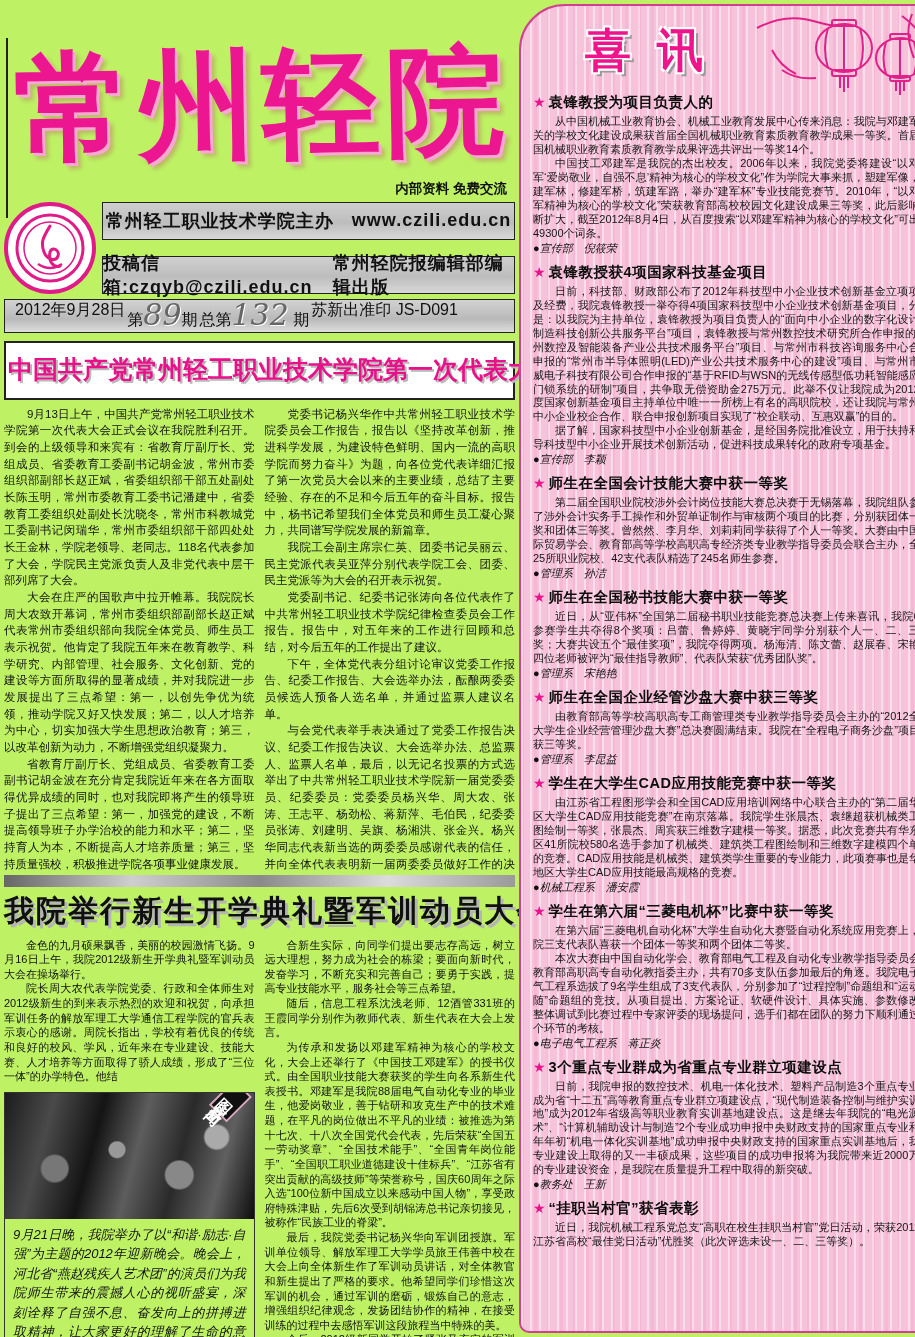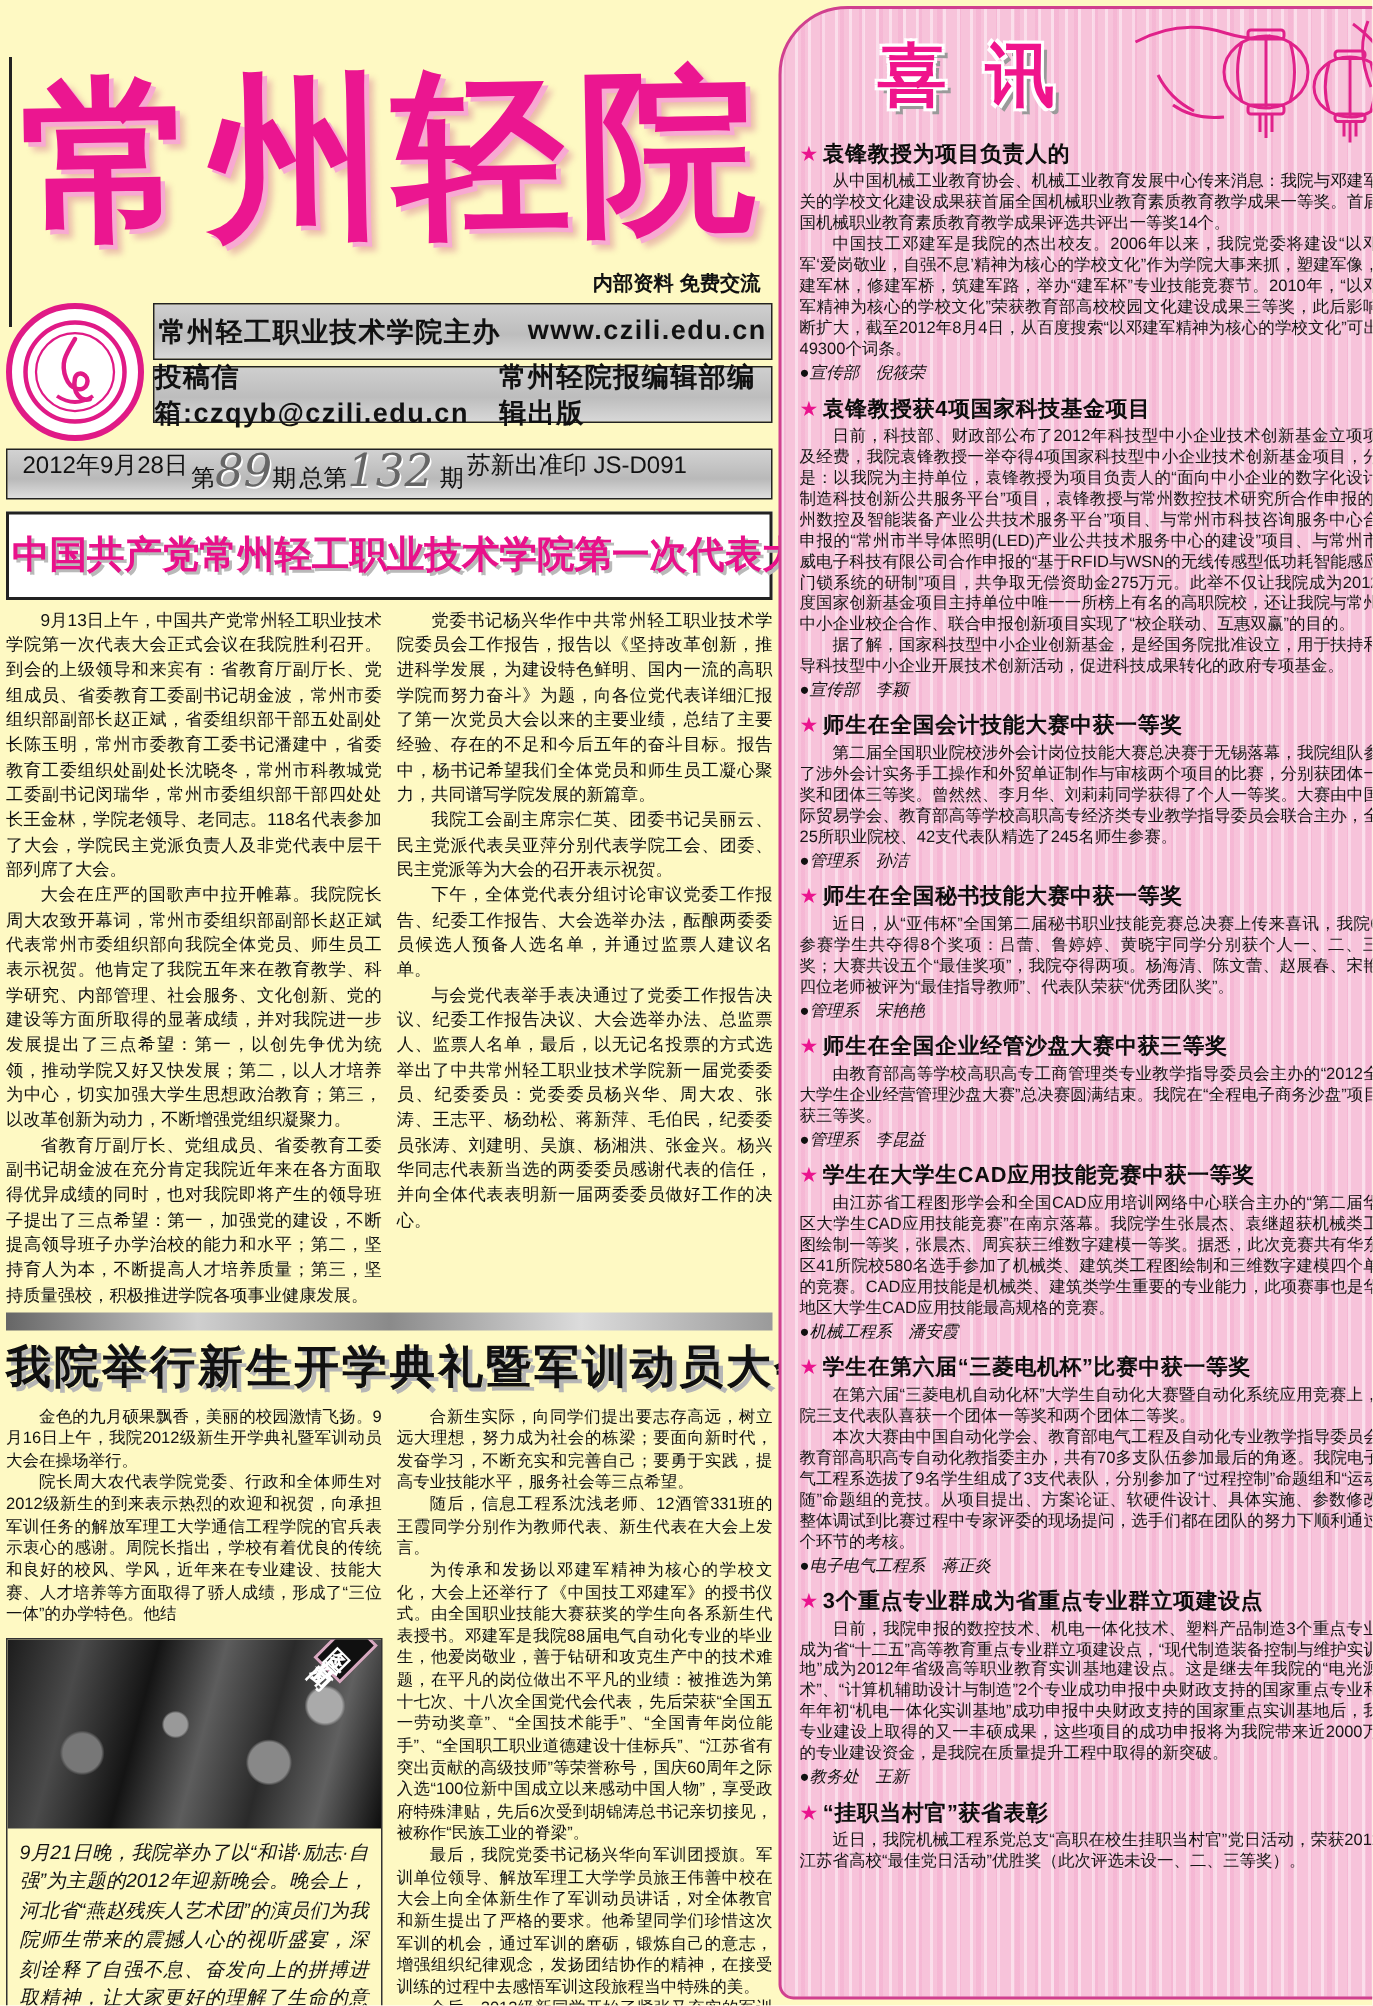--- a/index.html
+++ b/index.html
@@ -1,28 +1,28 @@
 <!DOCTYPE html>
 <html><head>
 <meta charset="utf-8">
 <style>
   html,body{margin:0;padding:0;background:#fff;}
-  .page{position:relative;width:915px;height:1337px;background:#fef9c3;overflow:hidden;
+  .page{position:relative;width:915px;height:1337px;background:#bef264;overflow:hidden;
         font-family:"Liberation Sans","DejaVu Sans",sans-serif;color:#111;}
   
   .left-col{position:absolute;left:4px;top:0;width:511px;}
   .mast-rule{position:absolute;left:2px;top:38px;width:2px;height:180px;background:#222;}
   .mast-title{margin:30px 0 0 10px;font-family:"DejaVu Serif",serif;font-weight:bold;
       font-size:118px;line-height:1.25;color:#eb1690;letter-spacing:6px;white-space:nowrap;
       text-shadow:3px 3px 0 #f8a9d2, 6px 6px 4px rgba(180,10,100,.25);transform:rotate(-1deg);}
   .mast-note{text-align:right;font-size:13.5px;font-weight:bold;margin:2px 8px 4px 0;}
   .mast-info{display:flex;align-items:stretch;gap:6px;margin-top:2px;}
   .logo{width:84px;height:84px;border-radius:50%;border:4px solid #e01a86;background:#fff;
         flex:0 0 auto;display:flex;align-items:center;justify-content:center;}
-  .bars{flex:1;display:flex;flex-direction:column;gap:4px;}
+  .bars{flex:1;display:flex;flex-direction:column;gap:16px;}
   .bar{background:linear-gradient(180deg,#cfcfcf,#bdbdbd 55%,#d8d8d8);border:1px solid #222;
        display:flex;align-items:center;justify-content:center;gap:18px;
        font-weight:bold;font-size:18px;height:36px;letter-spacing:1px;}
   .date-bar{margin-top:5px;background:linear-gradient(180deg,#d2d2d2,#b9b9b9 60%,#dedede);
        border:1px solid #222;height:32px;display:flex;align-items:flex-start;gap:2px;
        font-weight:normal;font-size:16px;padding:0 10px;}
   .issue-num{font-family:"DejaVu Serif",serif;font-style:italic;font-size:30px;color:#666;
        text-shadow:1px 1px 0 #fff;line-height:1;}
   
   .headline1{margin-top:8px;border:2px solid #222;background:#fff;text-align:center;
@@ -125,20 +125,21 @@
     </div>
     <div class="two-col art1 body-text">
       <div class="col">
         <p>9月13日上午，中国共产党常州轻工职业技术学院第一次代表大会正式会议在我院胜利召开。到会的上级领导和来宾有：省教育厅副厅长、党组成员、省委教育工委副书记胡金波，常州市委组织部副部长赵正斌，省委组织部干部五处副处长陈玉明，常州市委教育工委书记潘建中，省委教育工委组织处副处长沈晓冬，常州市科教城党工委副书记闵瑞华，常州市委组织部干部四处处长王金林，学院老领导、老同志。118名代表参加了大会，学院民主党派负责人及非党代表中层干部列席了大会。</p>
         <p>大会在庄严的国歌声中拉开帷幕。我院院长周大农致开幕词，常州市委组织部副部长赵正斌代表常州市委组织部向我院全体党员、师生员工表示祝贺。他肯定了我院五年来在教育教学、科学研究、内部管理、社会服务、文化创新、党的建设等方面所取得的显著成绩，并对我院进一步发展提出了三点希望：第一，以创先争优为统领，推动学院又好又快发展；第二，以人才培养为中心，切实加强大学生思想政治教育；第三，以改革创新为动力，不断增强党组织凝聚力。</p>
         <p>省教育厅副厅长、党组成员、省委教育工委副书记胡金波在充分肯定我院近年来在各方面取得优异成绩的同时，也对我院即将产生的领导班子提出了三点希望：第一，加强党的建设，不断提高领导班子办学治校的能力和水平；第二，坚持育人为本，不断提高人才培养质量；第三，坚持质量强校，积极推进学院各项事业健康发展。</p>
       </div>
       <div class="col">
         <p>党委书记杨兴华作中共常州轻工职业技术学院委员会工作报告，报告以《坚持改革创新，推进科学发展，为建设特色鲜明、国内一流的高职学院而努力奋斗》为题，向各位党代表详细汇报了第一次党员大会以来的主要业绩，总结了主要经验、存在的不足和今后五年的奋斗目标。报告中，杨书记希望我们全体党员和师生员工凝心聚力，共同谱写学院发展的新篇章。</p>
         <p>我院工会副主席宗仁英、团委书记吴丽云、民主党派代表吴亚萍分别代表学院工会、团委、民主党派等为大会的召开表示祝贺。</p>
+        <p>党委副书记、纪委书记张涛向各位代表作了中共常州轻工职业技术学院纪律检查委员会工作报告。报告中，对五年来的工作进行回顾和总结，对今后五年的工作提出了建议。</p>
         <p>下午，全体党代表分组讨论审议党委工作报告、纪委工作报告、大会选举办法，酝酿两委委员候选人预备人选名单，并通过监票人建议名单。</p>
         <p>与会党代表举手表决通过了党委工作报告决议、纪委工作报告决议、大会选举办法、总监票人、监票人名单，最后，以无记名投票的方式选举出了中共常州轻工职业技术学院新一届党委委员、纪委委员：党委委员杨兴华、周大农、张涛、王志平、杨劲松、蒋新萍、毛伯民，纪委委员张涛、刘建明、吴旗、杨湘洪、张金兴。杨兴华同志代表新当选的两委委员感谢代表的信任，并向全体代表表明新一届两委委员做好工作的决心。</p>
 
       </div>
     </div>
 
     <div class="divider"></div>
 
     <div class="headline2">
       <span>我院举行新生开学典礼暨军训动员大会</span>

